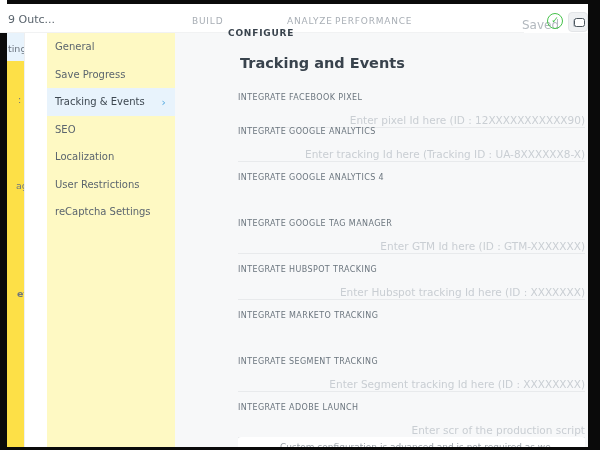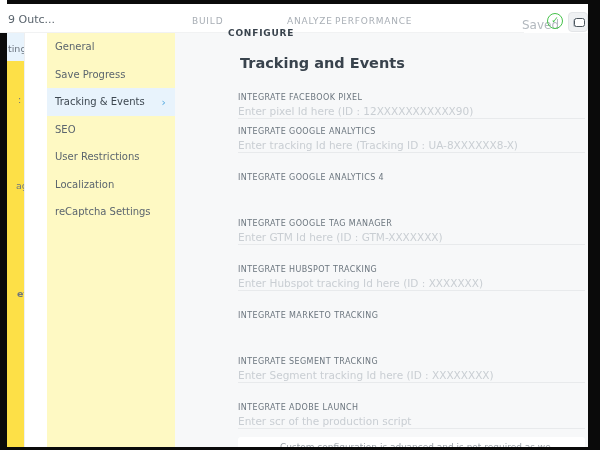--- a/index.html
+++ b/index.html
@@ -35,22 +35,22 @@
   #settings-sidebar { position:absolute; left:47px; top:33px; width:128px; height:414px; background:#fef9c3; z-index:3; }
   .side-item { position:relative; height:27.5px; display:flex; align-items:center; padding-left:8px; font-size:10px; color:#5b656e; cursor:pointer; }
   .side-item.active { background:#e8f3fc; color:#3d4750; }
   .side-item .chev { position:absolute; right:9px; top:50%; transform:translateY(-50%); color:#58ace0; font-size:11px; }
 
   
   #content { position:absolute; left:175px; top:33px; width:413px; height:414px; background:#f7f8f9; z-index:2; }
   #page-heading { position:absolute; left:65px; top:22px; font-size:14.5px; font-weight:600; color:#39434d; }
   .field { position:absolute; left:63px; width:347px; }
   .field .flabel { font-size:8px; letter-spacing:0.4px; color:#6b757e; font-weight:500; }
-  .field input { display:block; width:100%; margin-top:1px; height:16px; background:transparent; border:none; border-bottom:1px solid #e8eaec;
-                 font-family:"DejaVu Sans", sans-serif; font-size:10.5px; color:#5b656e; outline:none; }
+  .field input { display:block; width:100%; margin-top:10px; height:16px; background:transparent; border:none; border-bottom:1px solid #e8eaec;
+                 font-family:"DejaVu Sans", sans-serif; font-size:10.5px; color:#5b656e; outline:none;text-align:right; }
   .field input::placeholder { color:#c9ced3; opacity:1; }
   #note-box { position:absolute; left:63px; top:404px; width:347px; height:43px; background:#ffffff; border-radius:3px; }
   #note-text { padding:5px 10px 0 42px; font-size:9px; color:#9aa1a8; }
 </style>
 </head>
 <body>
 
 <div class="bar" id="bar-top"></div>
 <div class="bar" id="bar-right"></div>
 <div class="bar" id="bar-left"></div>
@@ -92,24 +92,24 @@
       <span>Save Progress</span>
     </div>
     <div class="side-item active">
       <span>Tracking &amp; Events</span>
       <span class="chev">›</span>
     </div>
     <div class="side-item">
       <span>SEO</span>
     </div>
     <div class="side-item">
-      <span>User Restrictions</span>
+      <span>Localization</span>
     </div>
     <div class="side-item">
-      <span>Localization</span>
+      <span>User Restrictions</span>
     </div>
     <div class="side-item">
       <span>reCaptcha Settings</span>
     </div>
   </div>
 
 <div id="content">
   <div id="page-heading">Tracking and Events</div>
   <div id="fields">
       <div class="field" style="top: 60px;">

